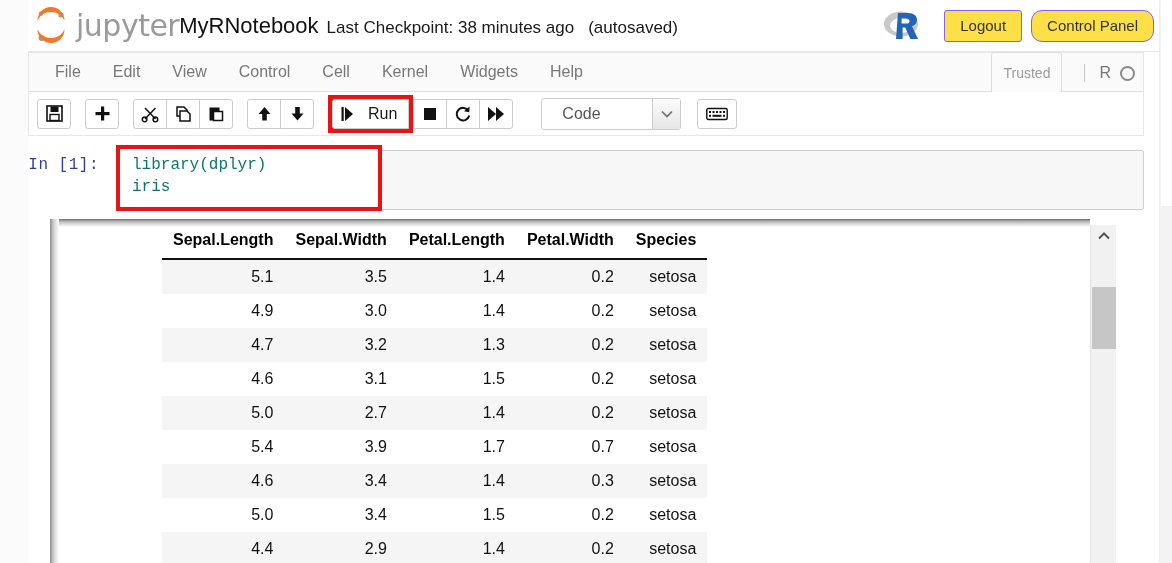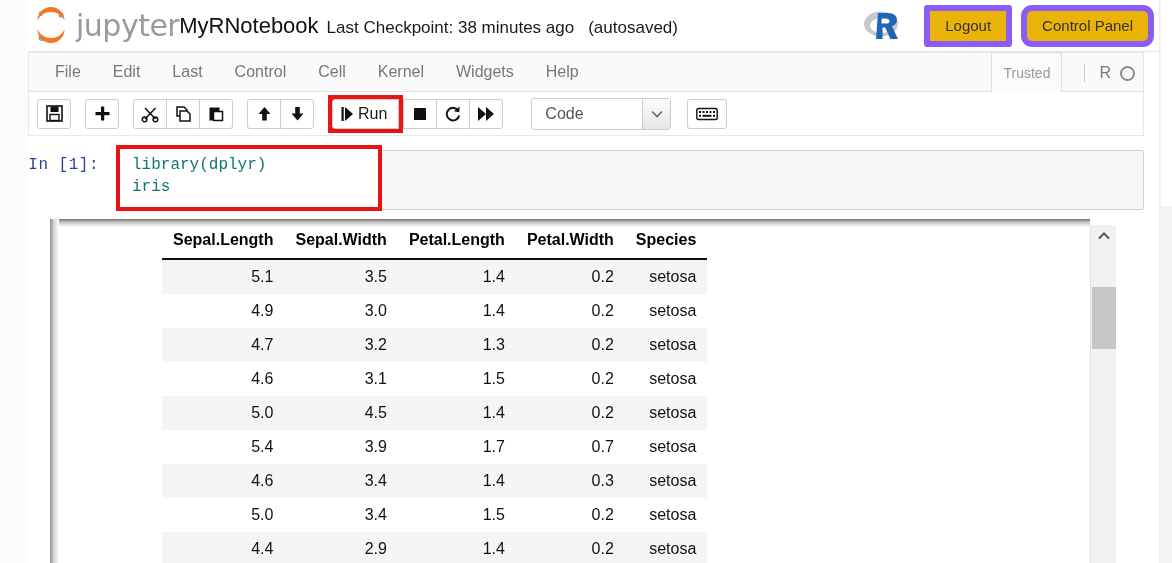--- a/index.html
+++ b/index.html
@@ -51,22 +51,22 @@
   .autosaved {
     font-size: 17px; color: #1a1a1a; margin-left: 14px;
   }
   .header-right {
     position: absolute; right: 18px; top: 0; height: 52px;
     display: flex; align-items: center; gap: 0;
   }
   .kernel-logo { width: 44px; height: 34px; margin-right: 20px; }
   .hbtn {
     font-size: 15px; color: #333;
-    background: #eab308;
-    border: 6px solid #8b5cf6;
+    background: #fde047;
+    border: 1px solid #8b5cf6;
     border-radius: 3px;
     padding: 7px 15px;
     line-height: 1.1;
     cursor: pointer;
     font-family: "Liberation Sans", sans-serif;
   }
   .hbtn + .hbtn { margin-left: 9px; border-radius: 11px; }
 
   
   .menubar {
@@ -138,38 +138,38 @@
     border: 4px solid #e81313;
     padding: 0;
     display: flex; align-items: center;
     margin-right: 0px;
     background: #e81313;
   }
   .run-btn {
     height: 30px;
     border: 1px solid #ccc;
     background: #fff;
-    display: flex; align-items: center; gap: 4px;
+    display: flex; align-items: center; gap: 14px;
     padding: 0 11px 0 8px;
     font-size: 16px;
     color: #1a1a1a;
     cursor: pointer;
     border-radius: 3px 0 0 3px;
     font-family: "Liberation Sans", sans-serif;
   }
   .celltype-select {
     height: 32px;
     width: 140px;
     margin-left: 14px;
     border: 1px solid #cccccc;
     border-radius: 3px;
     background: #fff;
     display: flex; align-items: center;
     font-size: 16px; color: #555;
-    padding-left: 13px;
+    padding-left: 20px;
     position: relative;
     cursor: pointer;
     font-family: "Liberation Sans", sans-serif;
   }
   .select-arrow-box {
     position: absolute; right: 0; top: 0;
     width: 28px; height: 30px;
     background: linear-gradient(#fcfcfc,#e6e6e6);
     border-left: 1px solid #ccc;
     display: flex; align-items: center; justify-content: center;
@@ -361,21 +361,21 @@
         </svg>
       </div>
       <button class="hbtn">Logout</button>
       <button class="hbtn">Control Panel</button>
     </div>
   </div>
 
   <div class="menubar">
     <div class="menu-item">File</div>
     <div class="menu-item">Edit</div>
-    <div class="menu-item">Last</div>
+    <div class="menu-item">View</div>
     <div class="menu-item">Control</div>
     <div class="menu-item">Cell</div>
     <div class="menu-item">Kernel</div>
     <div class="menu-item">Widgets</div>
     <div class="menu-item">Help</div>
 
     <div class="menubar-right">
       <div class="trusted">Trusted</div>
       <div class="kernel-ind">
         <span>R</span>
@@ -550,21 +550,21 @@
             </tr>
             <tr>
               <td>4.6</td>
               <td>3.1</td>
               <td>1.5</td>
               <td>0.2</td>
               <td>setosa</td>
             </tr>
             <tr>
               <td>5.0</td>
-              <td>4.5</td>
+              <td>2.7</td>
               <td>1.4</td>
               <td>0.2</td>
               <td>setosa</td>
             </tr>
             <tr>
               <td>5.4</td>
               <td>3.9</td>
               <td>1.7</td>
               <td>0.7</td>
               <td>setosa</td>

